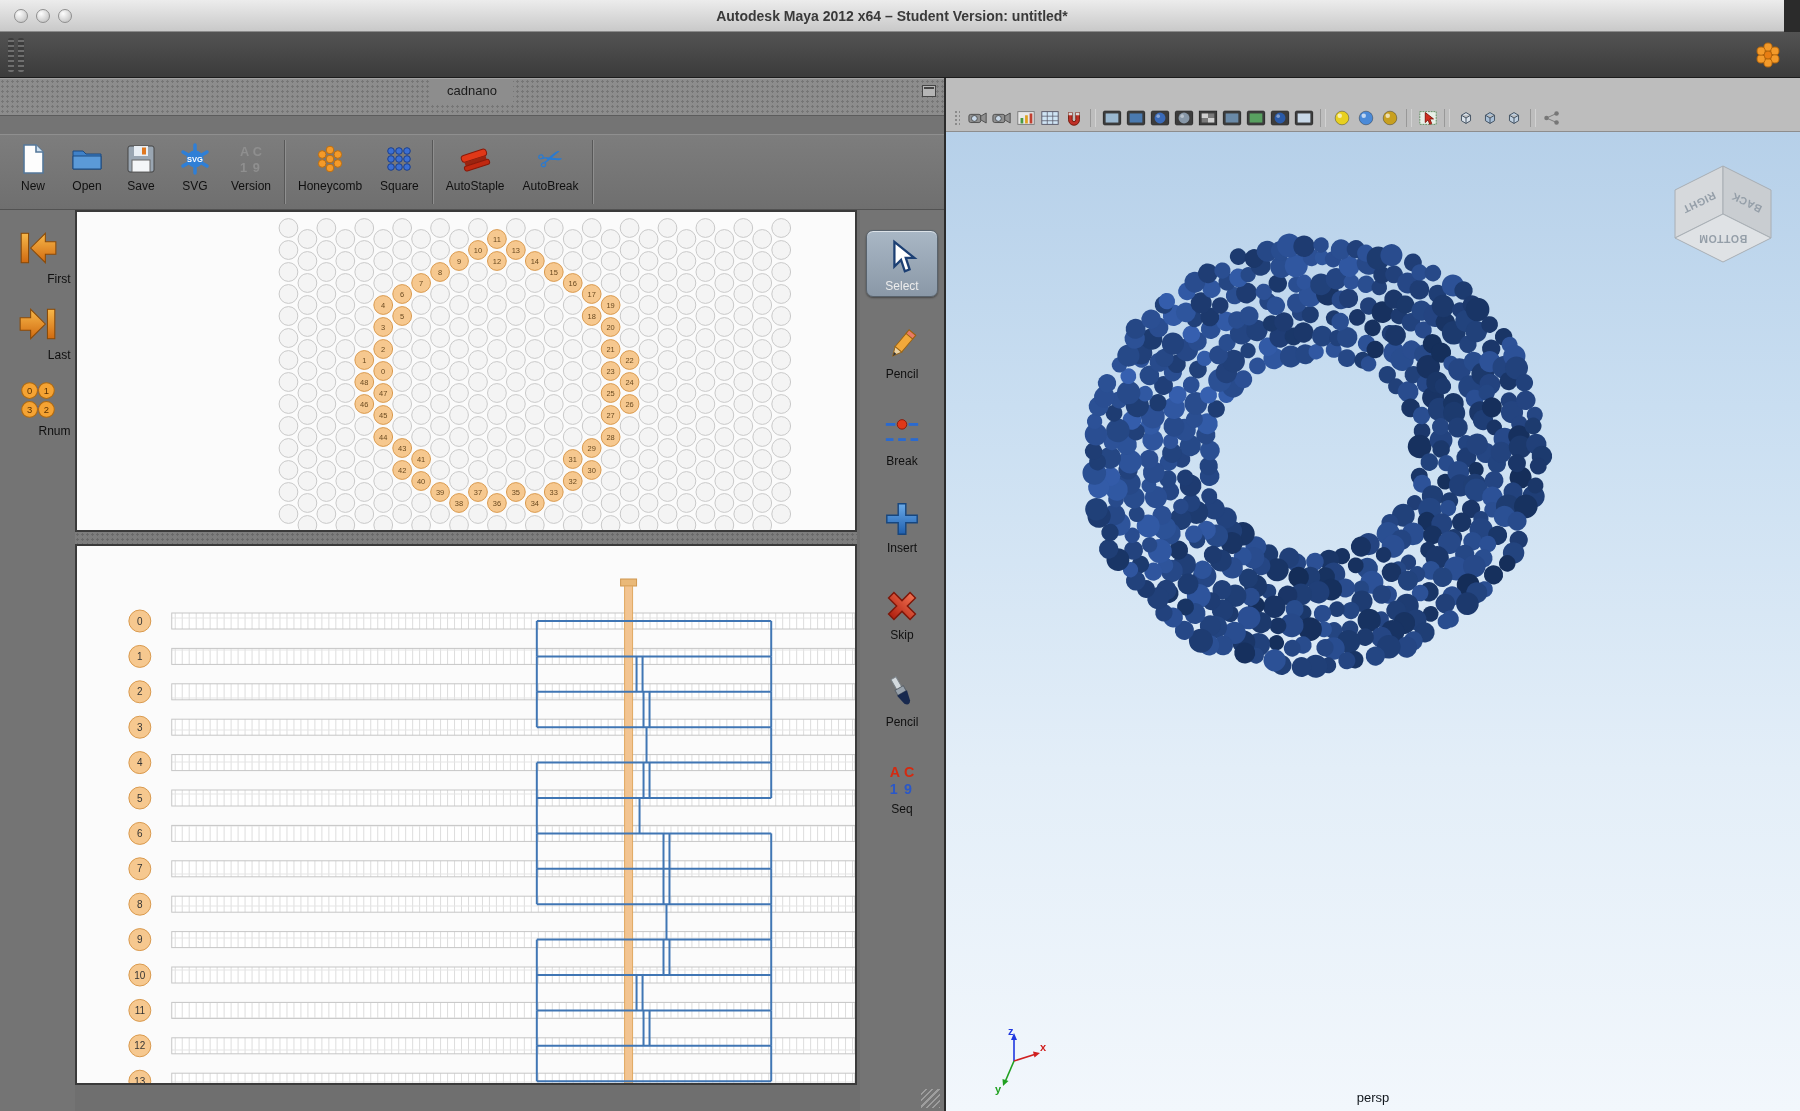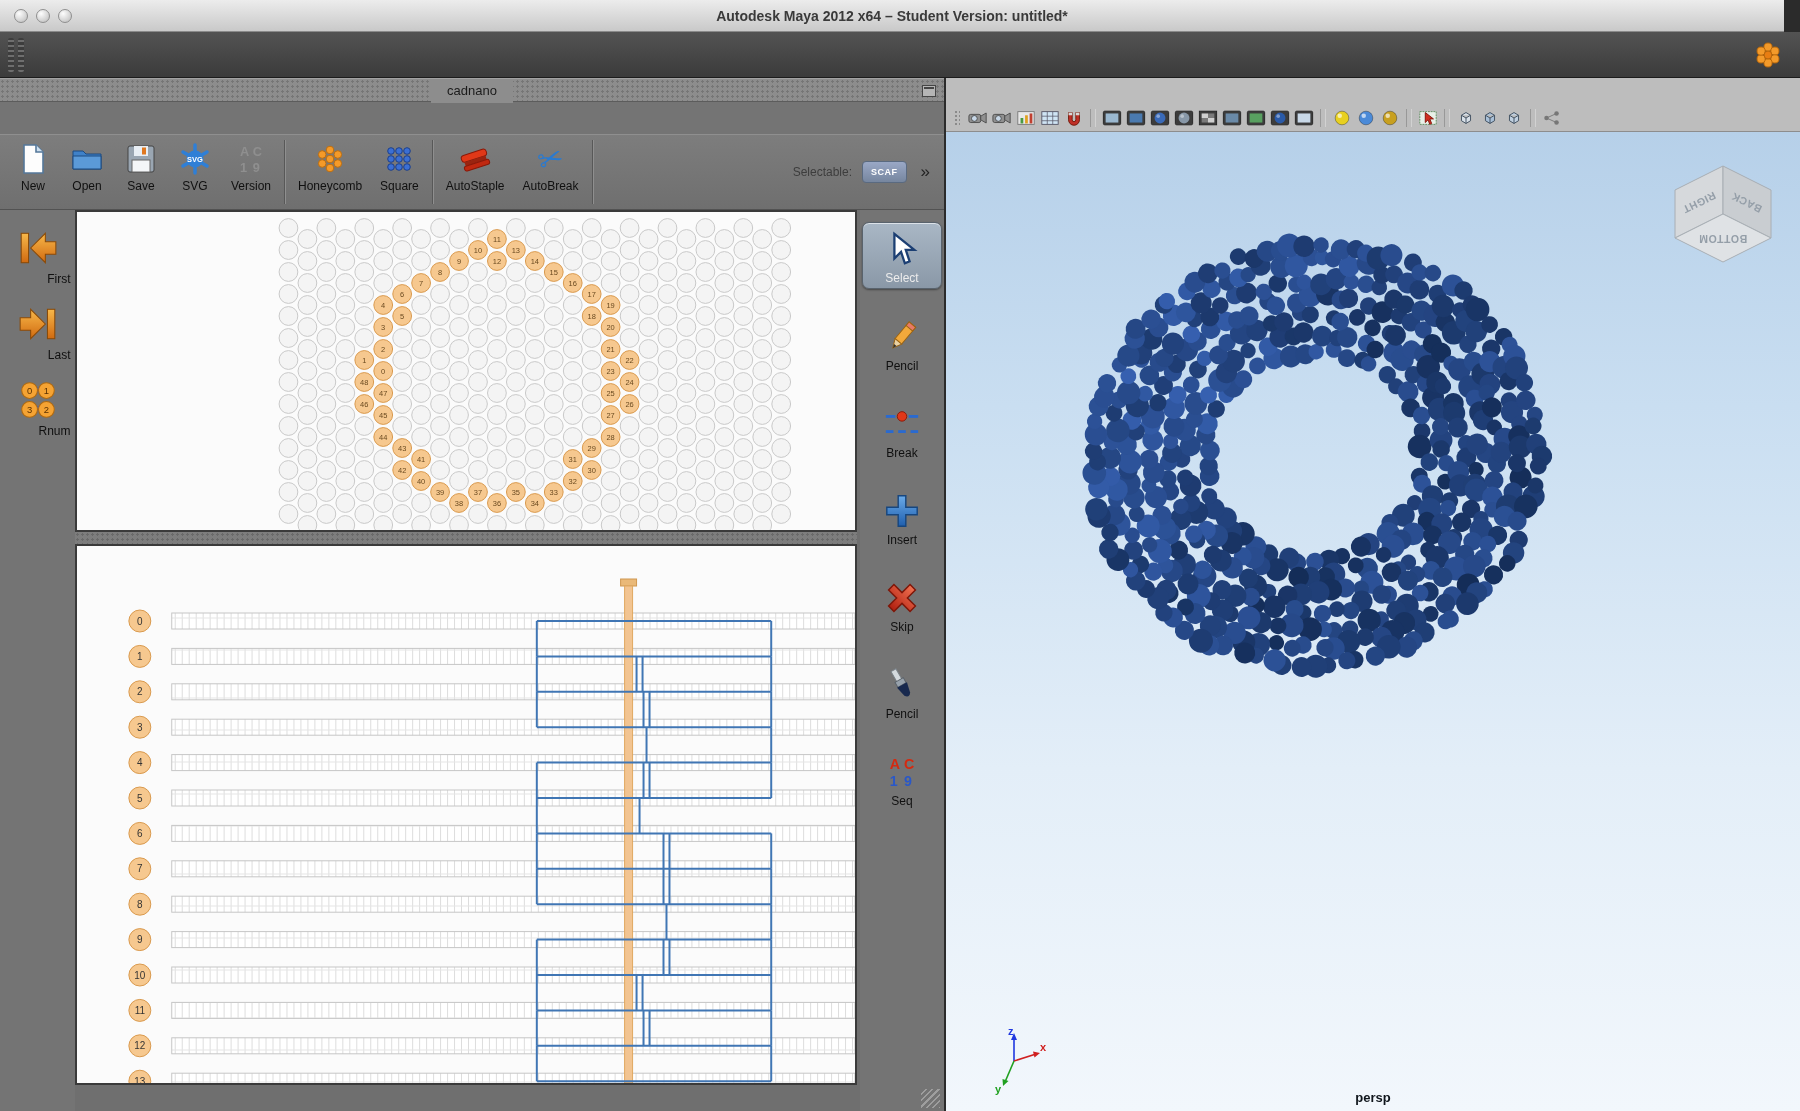--- a/index.html
+++ b/index.html
@@ -22,21 +22,21 @@
   .shelf-grip{position:absolute;top:6px;width:6px;height:34px;border-radius:2px;
     background:repeating-linear-gradient(0deg,#6e6e6e 0 2px,#3d3d3d 2px 5px);}
   .flower-btn{position:absolute;right:16px;top:7px;width:32px;height:32px;display:flex;
     align-items:center;justify-content:center;border-radius:5px;}
 
   
   .main{position:absolute;top:78px;left:0;right:0;bottom:0;background:#2b2b2b;}
 
   
   .cn{position:absolute;left:0;top:0;width:944px;bottom:0;background:#747474;}
-  .cn-titlebar{position:absolute;top:0;left:0;right:0;height:24px;background-color:#8d8d8d;
+  .cn-titlebar{position:absolute;top:0;left:0;right:0;height:38px;background-color:#8d8d8d;
     background-image:radial-gradient(#767676 1px,transparent 1.2px);background-size:5px 5px;
     border-top:1px solid #a2a2a2;border-bottom:1px solid #5c5c5c;text-align:center;}
   .cn-title{display:inline-block;background:#8d8d8d;padding:0 16px;line-height:24px;
     font-size:13px;color:#1b1b1b;}
   .float-icon{position:absolute;right:8px;top:6px;width:14px;height:12px;border:1.5px solid #454545;background:#b5b5b5;}
   .float-icon::after{content:"";position:absolute;left:1px;right:1px;top:1px;height:2px;background:#454545;}
   .cn-menubar{position:absolute;top:26px;left:0;right:0;height:30px;background:#757575;
     display:flex;align-items:center;padding-left:12px;gap:26px;border-bottom:1px solid #616161;}
   .menu-item{font-size:13px;color:#151515;cursor:default;}
   .cn-toolbar{position:absolute;top:56px;left:0;right:0;height:76px;background:linear-gradient(#7d7d7d,#6f6f6f);
@@ -55,21 +55,21 @@
   .overflow-chevron{font-size:17px;color:#222;padding:0 4px;}
   .scissors-glyph{font-size:30px;color:#2a7ad0;transform:rotate(-18deg);line-height:34px;}
 
   .cn-body{position:absolute;top:132px;left:0;right:0;bottom:0;background:#6f6f6f;}
   .cn-leftstrip{position:absolute;left:0;top:0;width:75px;bottom:0;background:#747474;}
   .nav-tool{width:66px;margin:16px auto 14px;text-align:center;}
   .nav-ic{height:44px;display:flex;align-items:center;justify-content:center;}
   .nav-ic svg{width:42px;height:42px;}
   .nav-label{font-size:12px;color:#101010;margin-top:2px;text-align:right;}
   .cn-rightstrip{position:absolute;right:0;top:0;width:84px;bottom:0;background:#747474;padding-top:8px;}
-  .edit-tool{width:80px;margin:4px auto 22px;text-align:center;padding:5px 0 3px;border-radius:7px;}
+  .edit-tool{width:72px;margin:12px auto 22px;text-align:center;padding:5px 0 3px;border-radius:7px;}
   .edit-tool.active{background:linear-gradient(#a9b7c5,#8a98a7);border:1px solid #59636d;
     box-shadow:inset 0 1px 0 rgba(255,255,255,.6),0 1px 2px rgba(0,0,0,.4);}
   .et-ic{height:42px;display:flex;align-items:center;justify-content:center;}
   .et-ic svg{width:38px;height:38px;}
   .et-label{font-size:12px;color:#101010;margin-top:1px;}
   .edit-tool.active .et-label{color:#ececec;}
 
   .cn-center{position:absolute;left:75px;right:84px;top:0;bottom:0;}
   .slice-panel{position:absolute;left:0;right:3px;top:0;height:322px;background:#fbfbfb;
     border:2px solid #3a3a3a;overflow:hidden;}
@@ -95,21 +95,21 @@
   .mi svg{width:20px;height:18px;}
   .mi-sep{width:6px;height:18px;border-left:1px solid #989898;border-right:1px solid #d2d2d2;margin:0 4px;}
   .mi-grip{width:6px;height:16px;margin:0 6px 0 2px;
     background:radial-gradient(#8a8a8a 1px,transparent 1.2px);background-size:4px 4px;}
   .vp-view{position:absolute;top:54px;left:0;right:0;bottom:0;overflow:hidden;
     background:linear-gradient(180deg,#b6d0e9 0%,#c9def1 28%,#e3eef8 65%,#f2f7fc 100%);}
   #torus-svg{position:absolute;left:0;top:0;width:100%;height:100%;}
   #viewcube{position:absolute;right:20px;top:26px;width:112px;height:112px;}
   #axis-gizmo{position:absolute;left:34px;bottom:16px;width:70px;height:70px;}
   .persp-label{position:absolute;bottom:6px;left:50%;transform:translateX(-50%);
-    font-size:13px;font-weight:bold;color:#10161c;margin-top:47px;}
+    font-size:13px;font-weight:normal;color:#10161c;margin-top:47px;}
 </style>
 </head>
 <body>
 
 <div id="app">
 
   <div class="titlebar">
     <span class="traffic t-close"></span>
     <span class="traffic t-min"></span>
     <span class="traffic t-zoom"></span>
@@ -252,25 +252,20 @@
               </div>
               <div class="tb-btn">
                 <div class="tb-ic">
                   <div class="scissors-glyph">✂</div>
                 </div>
                 <div class="tb-label">AutoBreak</div>
               </div>
             </div>
           </div>
         <div class="tb-sep"></div>
-        <div class="selectable-block">
-          <span class="selectable-label">Selectable:</span>
-          <span class="scaf-btn">SCAF</span>
-          <span class="overflow-chevron">»</span>
-        </div>
       </div>
       <div class="cn-body">
         <div class="cn-leftstrip" id="cn-left">
             <div class="nav-tool">
               <div class="nav-ic">
                 <svg viewBox="0 0 40 40">
                   <defs>
                     <linearGradient id="go1" x1="0" y1="0" x2="0" y2="1">
                       <stop offset="0" stop-color="#f8b84a"></stop>
                       <stop offset="1" stop-color="#d06a10"></stop>

